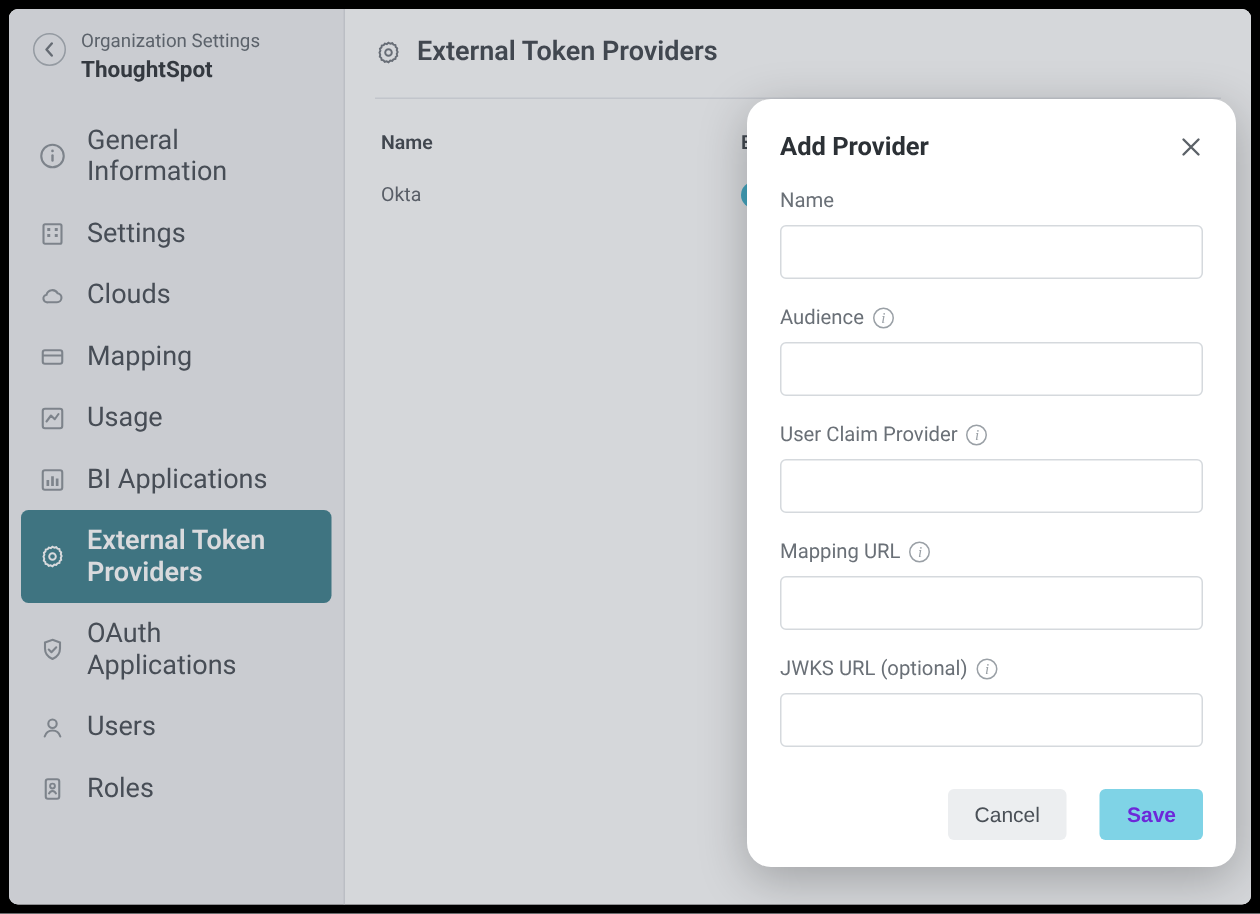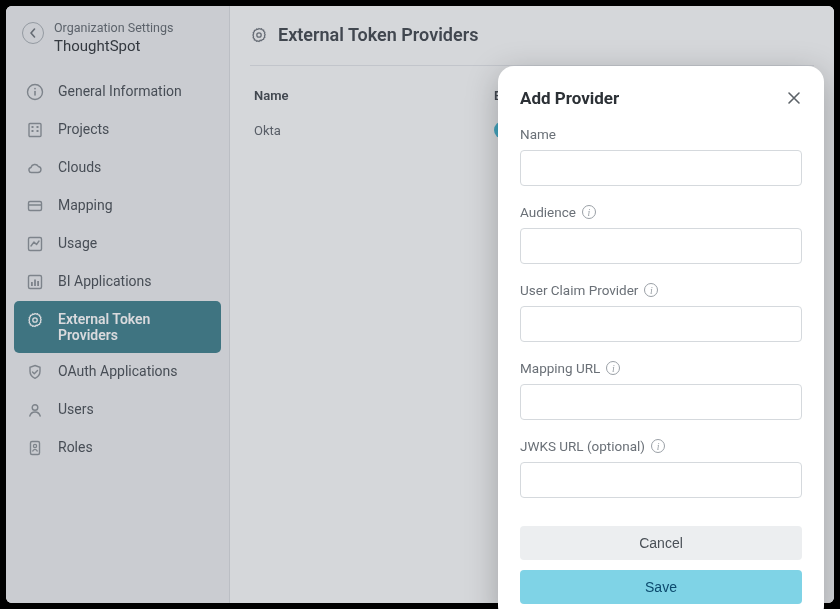--- a/index.html
+++ b/index.html
@@ -43,27 +43,27 @@
     .back-circle {
       width: 22px; height: 22px;
       border: 1.5px solid #a7adb3;
       border-radius: 50%;
       display: flex; align-items: center; justify-content: center;
       color: #6b7178;
       flex-shrink: 0;
       margin-top: 2px;
     }
     .org-title { font-size: 12.5px; color: #5f666d; line-height: 1.3; }
-    .org-name { font-size: 15px; font-weight: 400; color: #2c3136; margin-top: 1px; }
+    .org-name { font-size: 15px; font-weight: 700; color: #2c3136; margin-top: 1px; }
     .nav { padding: 4px 8px; }
     .nav-item {
-      display: flex; gap: 14px;
+      display: flex; align-items: center; gap: 14px;
       padding: 10px 12px;
       color: #454b52;
-      font-size: 14px;
+      font-size: 18px;
       border-radius: 5px;
       cursor: pointer;
     }
     .nav-item.active {
       background: #3a7d8a;
       color: #fff;
       font-weight: 600;
     }
     .nav-icon {
       width: 18px; height: 18px;
@@ -128,29 +128,28 @@
     }
     .text-input {
       width: 100%; height: 36px;
       border: 1px solid #d5d9dd; border-radius: 4px;
       padding: 0 10px; font-size: 13.5px; color: #2c3136;
       background: #fff;
     }
     .modal-footer {
       display: flex; justify-content: flex-end; gap: 10px;
       padding-top: 10px;
-      flex-direction: column;
     }
     .btn {
       height: 34px; padding: 0 18px;
       border-radius: 4px; border: none;
       font-size: 14px; cursor: pointer;
     }
     .btn-cancel { background: #eceef0; color: #4a5057; }
-    .btn-save { background: #7fd3e6; color: #0c4a6e; font-weight: 400; }
+    .btn-save { background: #7fd3e6; color: #6d28d9; font-weight: 700; margin-left: 12px; }
     svg { display: block; }
   </style>
 </head>
 <body>
 
 <div class="app-frame">
   <div class="sidebar">
     <div class="org-header">
       <div class="back-circle">
         <svg width="10" height="10" viewBox="0 0 10 10">
@@ -177,21 +176,21 @@
       <div class="nav-item">
         <span class="nav-icon">
             <svg width="18" height="18" viewBox="0 0 18 18">
               <rect x="3" y="2.5" width="12" height="13" rx="1" fill="none" stroke="currentColor" stroke-width="1.4"></rect>
               <rect x="5.5" y="5" width="2" height="2" fill="currentColor"></rect>
               <rect x="10.5" y="5" width="2" height="2" fill="currentColor"></rect>
               <rect x="5.5" y="9" width="2" height="2" fill="currentColor"></rect>
               <rect x="10.5" y="9" width="2" height="2" fill="currentColor"></rect>
             </svg>
           </span>
-        <span>Projects</span>
+        <span>Settings</span>
       </div>
       <div class="nav-item">
         <span class="nav-icon">
             <svg width="18" height="18" viewBox="0 0 18 18">
               <path d="M6 13.5h6a3 3 0 0 0 .4-5.97A4 4 0 0 0 5 8.5 2.5 2.5 0 0 0 6 13.5z" fill="none" stroke="currentColor" stroke-width="1.4"></path>
             </svg>
           </span>
         <span>Clouds</span>
       </div>
       <div class="nav-item">

